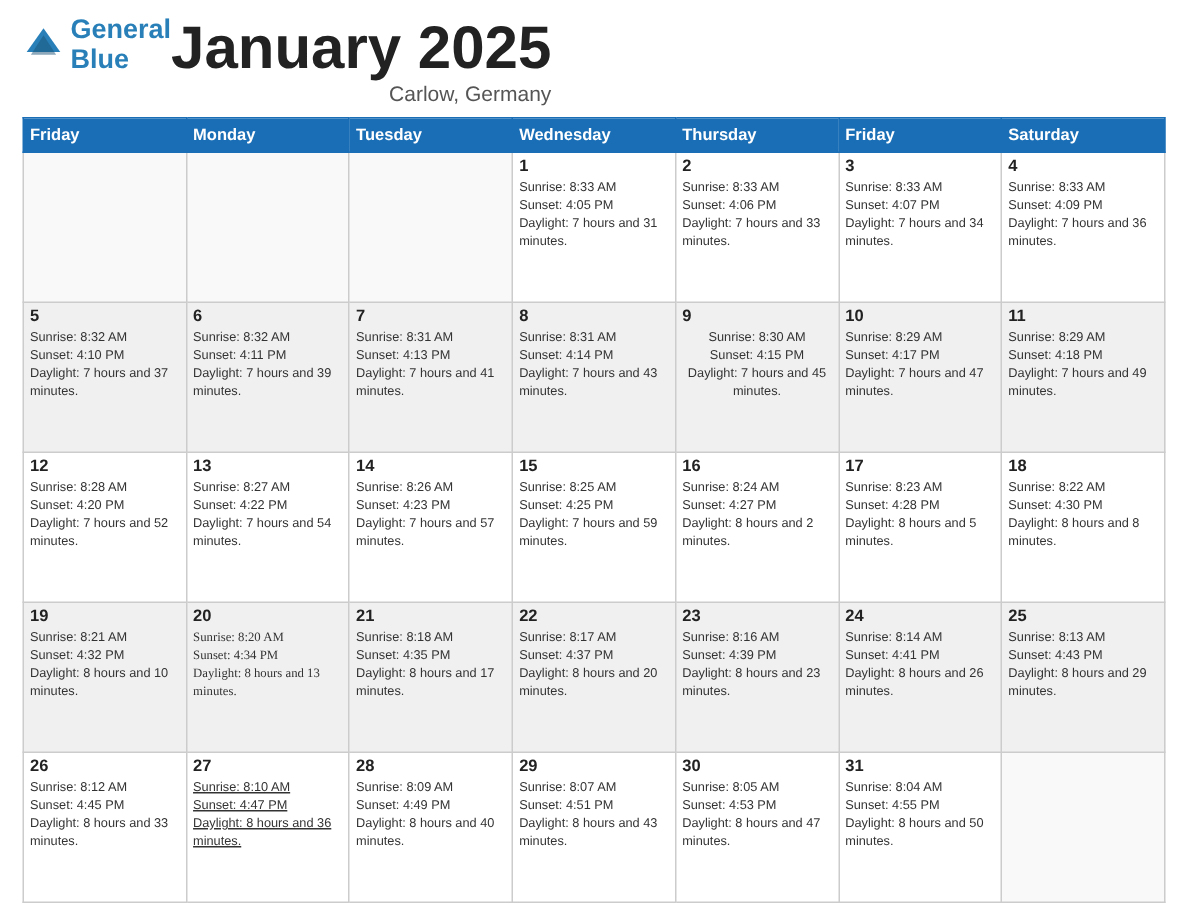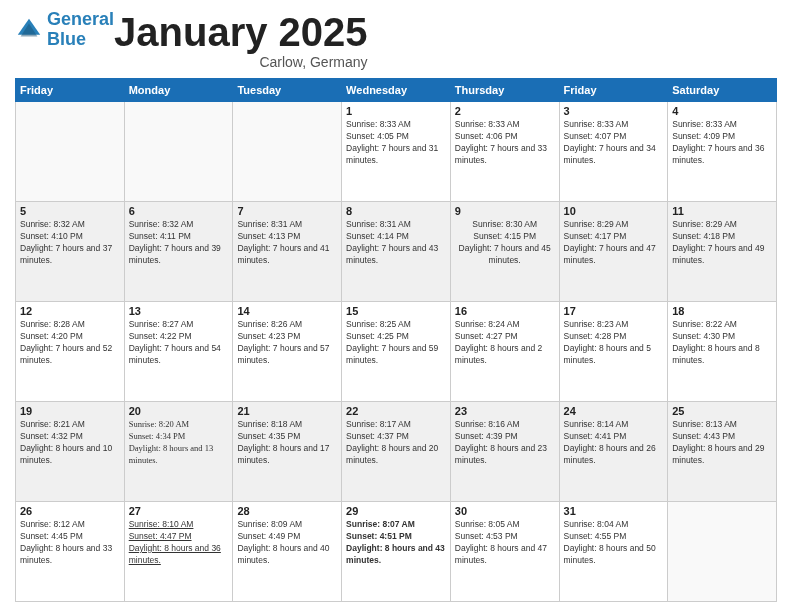--- a/index.html
+++ b/index.html
@@ -304,21 +304,21 @@
 Daylight: 8 hours and 36 minutes.</div>
           </td>
           <td>
             <div class="day-number">28</div>
             <div class="day-info" style="white-space: pre-line;">Sunrise: 8:09 AM
 Sunset: 4:49 PM
 Daylight: 8 hours and 40 minutes.</div>
           </td>
           <td>
             <div class="day-number">29</div>
-            <div class="day-info" style="white-space: pre-line; font-weight: bold;">Sunrise: 8:07 AM
+            <div class="day-info" style="white-space: pre-line;">Sunrise: 8:07 AM
 Sunset: 4:51 PM
 Daylight: 8 hours and 43 minutes.</div>
           </td>
           <td>
             <div class="day-number">30</div>
             <div class="day-info" style="white-space: pre-line;">Sunrise: 8:05 AM
 Sunset: 4:53 PM
 Daylight: 8 hours and 47 minutes.</div>
           </td>
           <td>

